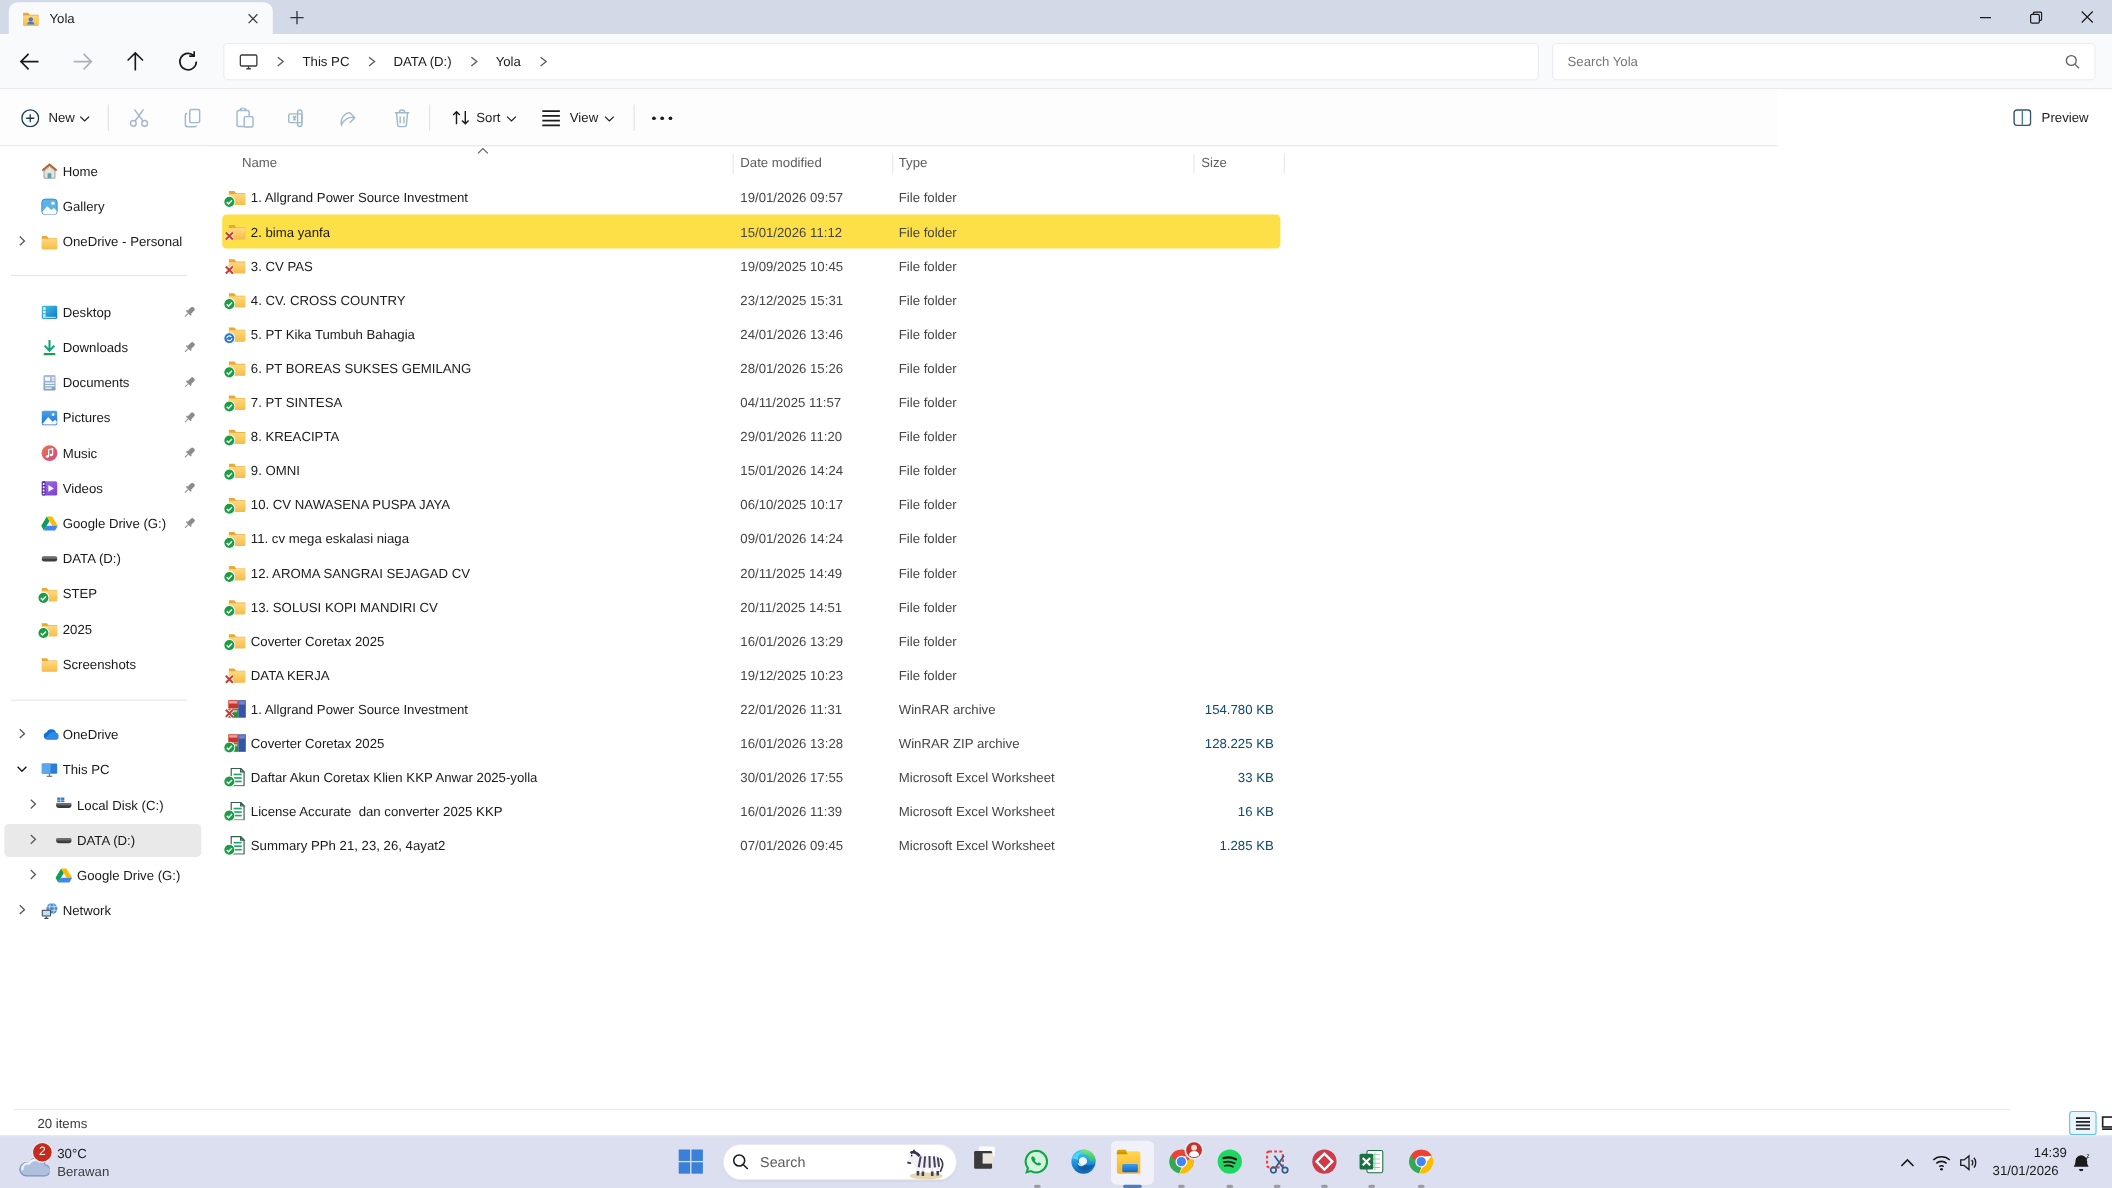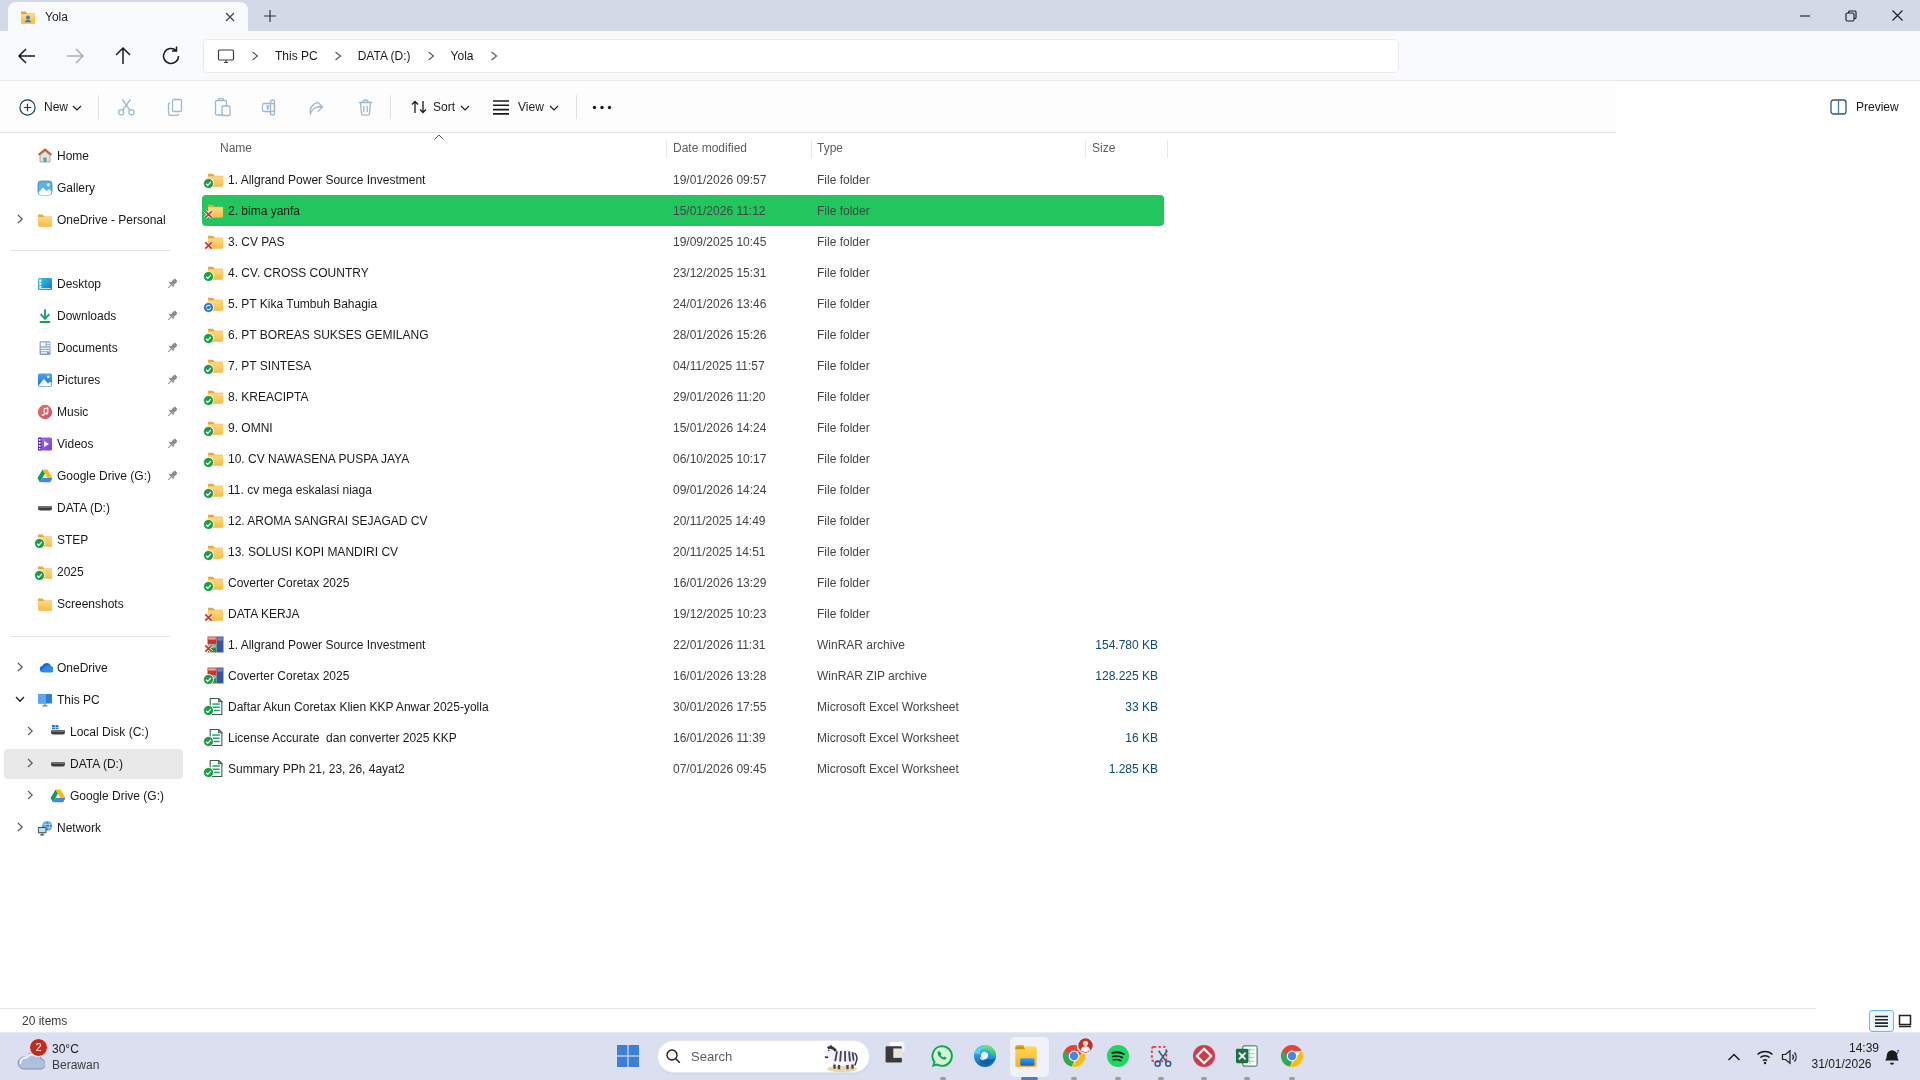--- a/index.html
+++ b/index.html
@@ -37,30 +37,30 @@
 .sbitem .lbl { position:absolute; left:53px; top:8px; }
 .sbitem .lbl2 { position:absolute; left:66px; top:8px; }
 .sbitem .pin { position:absolute; right:4px; top:8px; width:14px; height:14px; }
 .sbsep { position:absolute; left:10px; width:160px; height:1px; background:#e5e5e5; }
 
 
 #filehead { position:absolute; left:203px; top:137px; width:990px; height:24px; font-size:12px; color:#5d5d5d; }
 #filehead .hsep { position:absolute; top:3px; width:1px; height:18px; background:#e8e8e8; }
 #rows { position:absolute; left:202px; top:164px; width:962px; }
 .row { position:relative; height:31px; font-size:12px; color:#1b1b1b; border-radius:4px; }
-.row.sel { background:#22c55e; }
+.row.sel { background:#fde047; }
 .row .fic { position:absolute; left:5px; top:7px; width:17px; height:17px; }
 .row .fbadge { position:absolute; left:1px; top:14px; width:11px; height:11px; }
 .row .nm { position:absolute; left:26px; top:9px; white-space:nowrap; }
 .row .dt { position:absolute; left:471px; top:9px; color:#454545; }
 .row .ty { position:absolute; left:615px; top:9px; color:#454545; }
 .row .sz { position:absolute; left:700px; top:9px; width:256px; text-align:right; color:#0c4a6e; }
 
 
-#statusbar { position:absolute; left:0; top:1008px; width:1816px; height:24px; background:#ffffff; border-top:1px solid #e8e8e8; font-size:12px; color:#3a3a3a; }
+#statusbar { position:absolute; left:12px; top:1008px; width:1816px; height:24px; background:#ffffff; border-top:1px solid #e8e8e8; font-size:12px; color:#3a3a3a; }
 
 
 #taskbar { position:absolute; left:0; top:1032px; width:1920px; height:48px; background:#dbdff0; border-top:1px solid #e8eaf6; }
 .tbicon { position:absolute; width:24px; height:24px; }
 .trtxt { font-size:12px; color:#1b1b1b; }
 #searchpill { position:absolute; left:657px; top:7px; width:213px; height:33px; background:#ffffff; border:1px solid #e8e8ee; border-radius:17px; box-shadow:0 1px 2px rgba(0,0,0,.06); }
 .rundash { position:absolute; top:44px; width:6px; height:3px; border-radius:2px; background:#9b9ba3; }
 </style>
 </head>
 <body>
@@ -185,20 +185,26 @@
       </svg>
     <span>DATA (D:)</span>
     <svg class="crumbsep" width="8" height="10" viewBox="0 0 8 10">
         <path d="M1.5 1 L6.5 5 L1.5 9" fill="none" stroke="#5a5a5a" stroke-width="1.2"></path>
       </svg>
     <span>Yola</span>
     <svg class="crumbsep" width="8" height="10" viewBox="0 0 8 10">
         <path d="M1.5 1 L6.5 5 L1.5 9" fill="none" stroke="#5a5a5a" stroke-width="1.2"></path>
       </svg>
   </div>
+  <div id="searchbar">Search Yola
+    <svg style="position:absolute; right:12px; top:8px" width="16" height="16" viewBox="0 0 16 16">
+        <circle cx="7" cy="7" r="4.5" fill="none" stroke="#5f5f5f" stroke-width="1.2"></circle>
+        <path d="M10.5 10.5 l3.5 3.5" stroke="#5f5f5f" stroke-width="1.2"></path>
+      </svg>
+  </div>
 </div>
 
 <div id="toolbar">
   <svg style="position:absolute;left:19px;top:18px" width="17" height="17" viewBox="0 0 17 17">
       <circle cx="8.5" cy="8.5" r="7.6" fill="none" stroke="#1b3a57" stroke-width="1.2"></circle>
       <path d="M8.5 4.8 v7.4 M4.8 8.5 h7.4" stroke="#1b3a57" stroke-width="1.2"></path>
     </svg>
   <span class="tbtxt" style="position:absolute;left:44px;top:19px">New</span>
   <svg style="position:absolute;left:72px;top:24px" width="10" height="7" viewBox="0 0 10 7">
       <path d="M1 1 l4 4 4-4" fill="none" stroke="#1b1b1b" stroke-width="1.1"></path>

